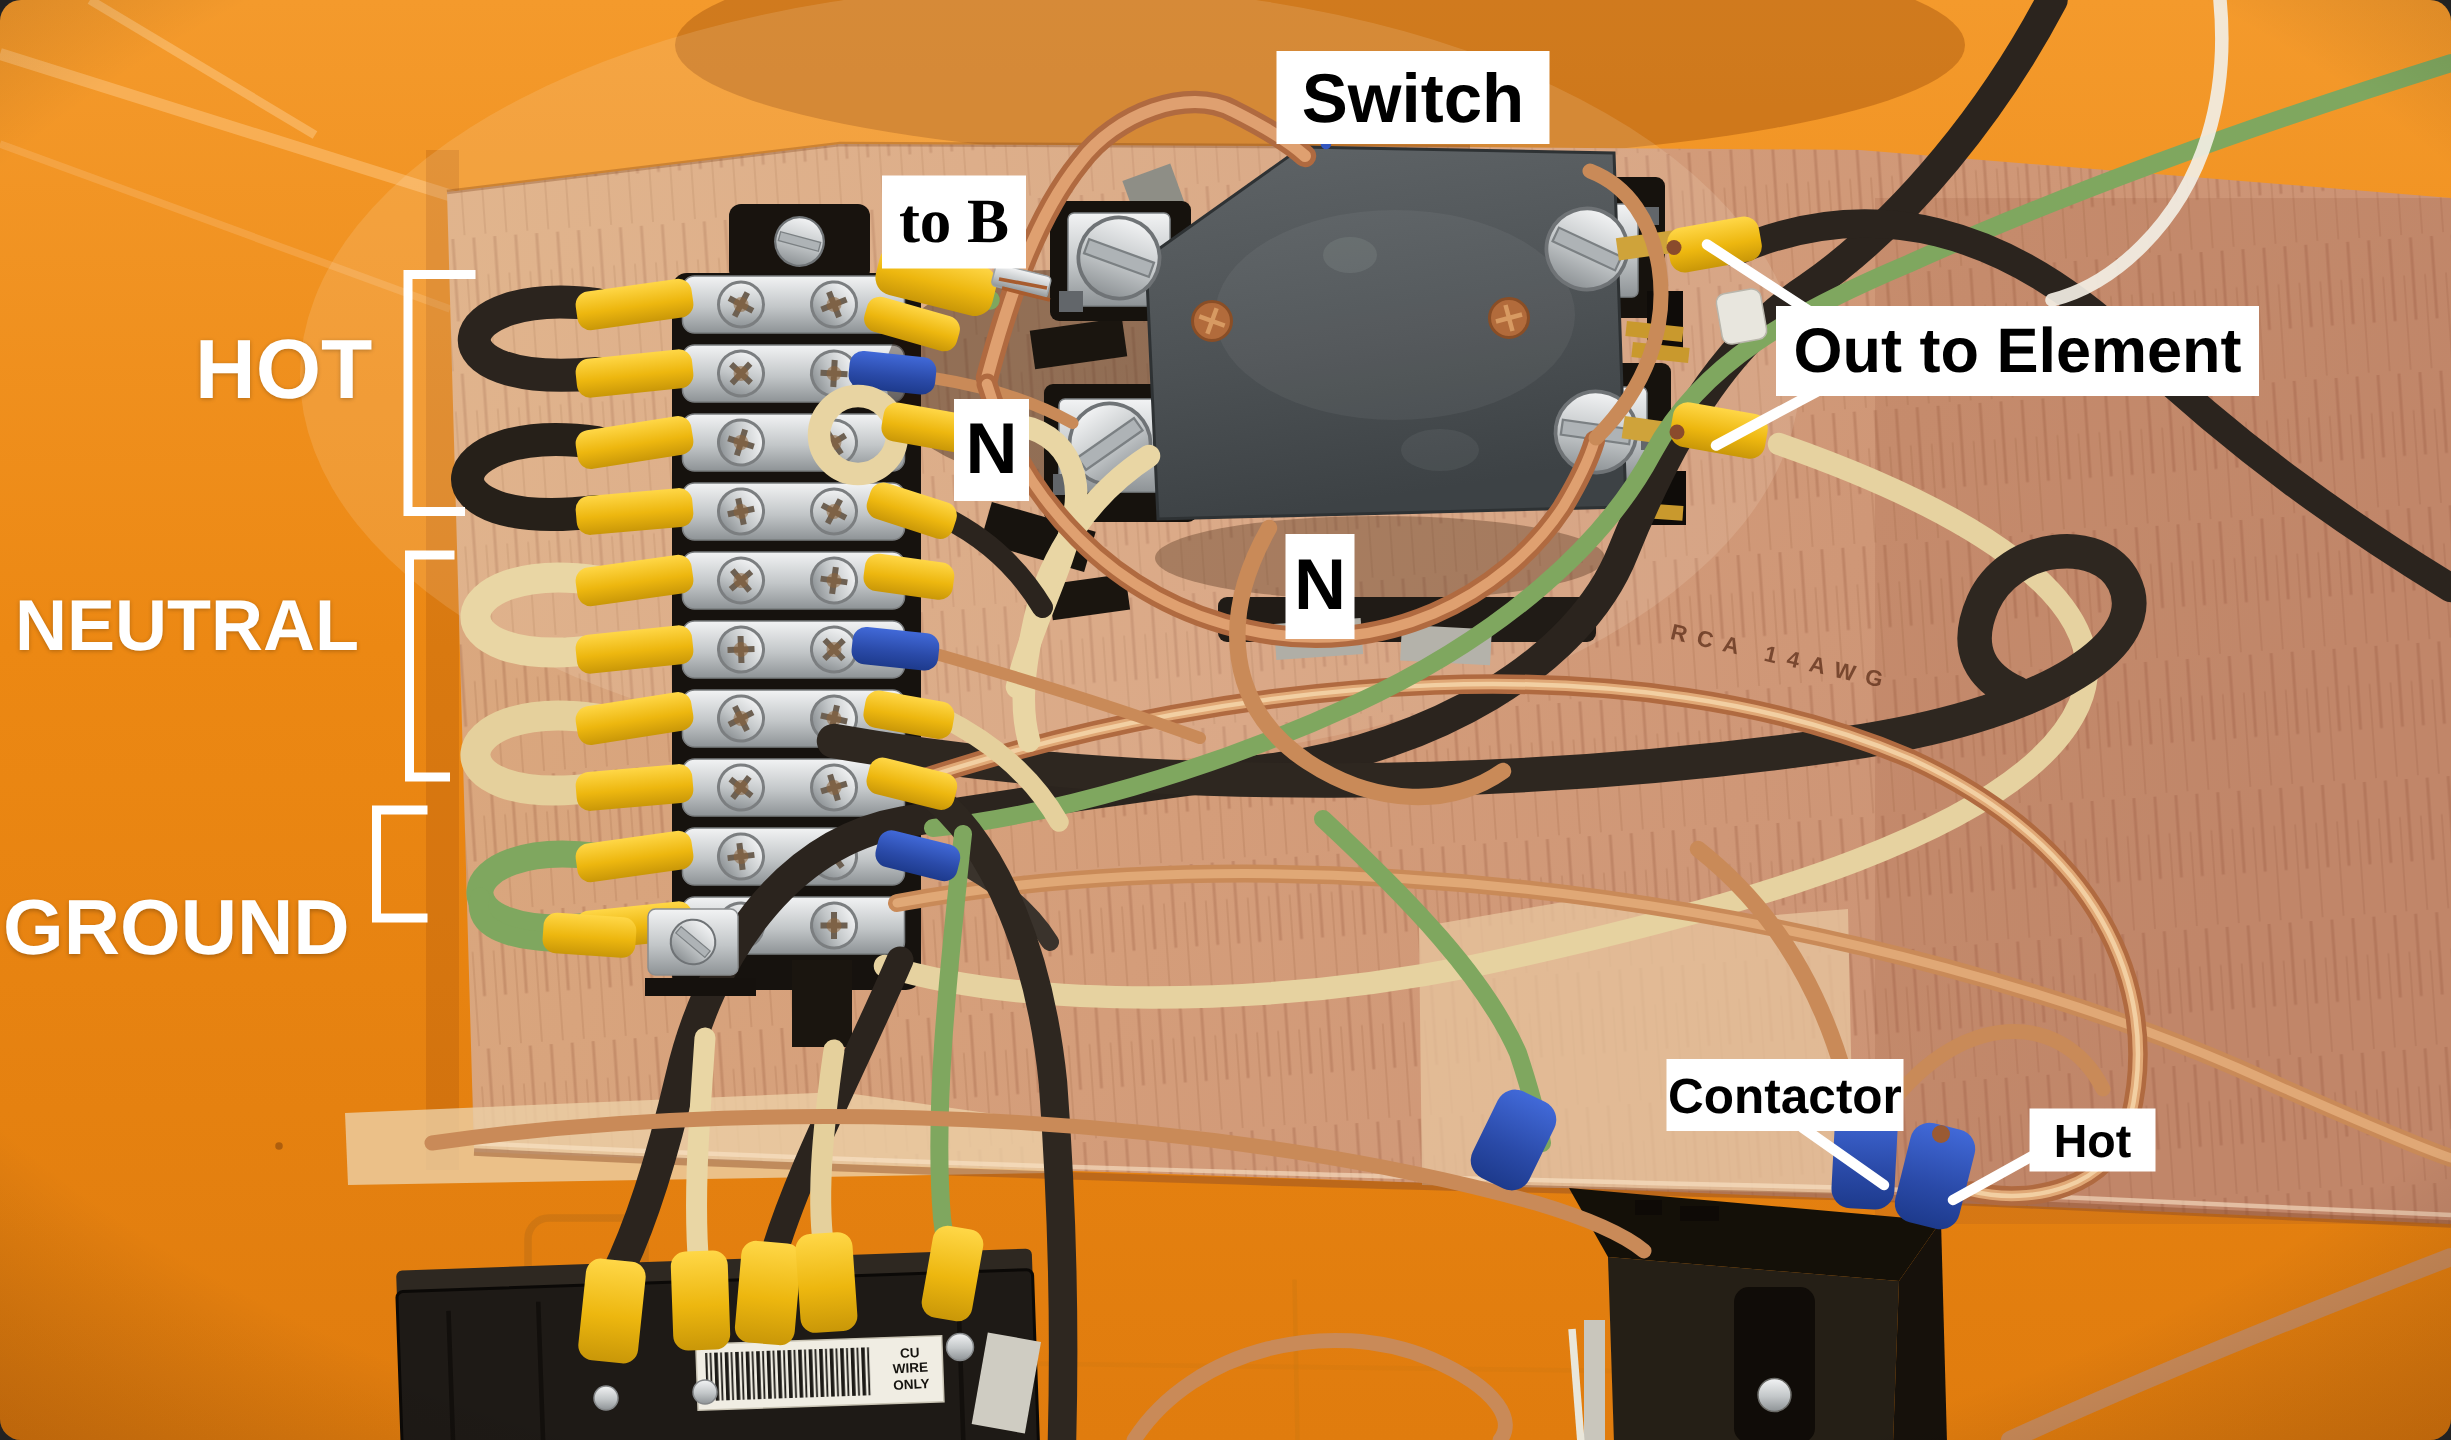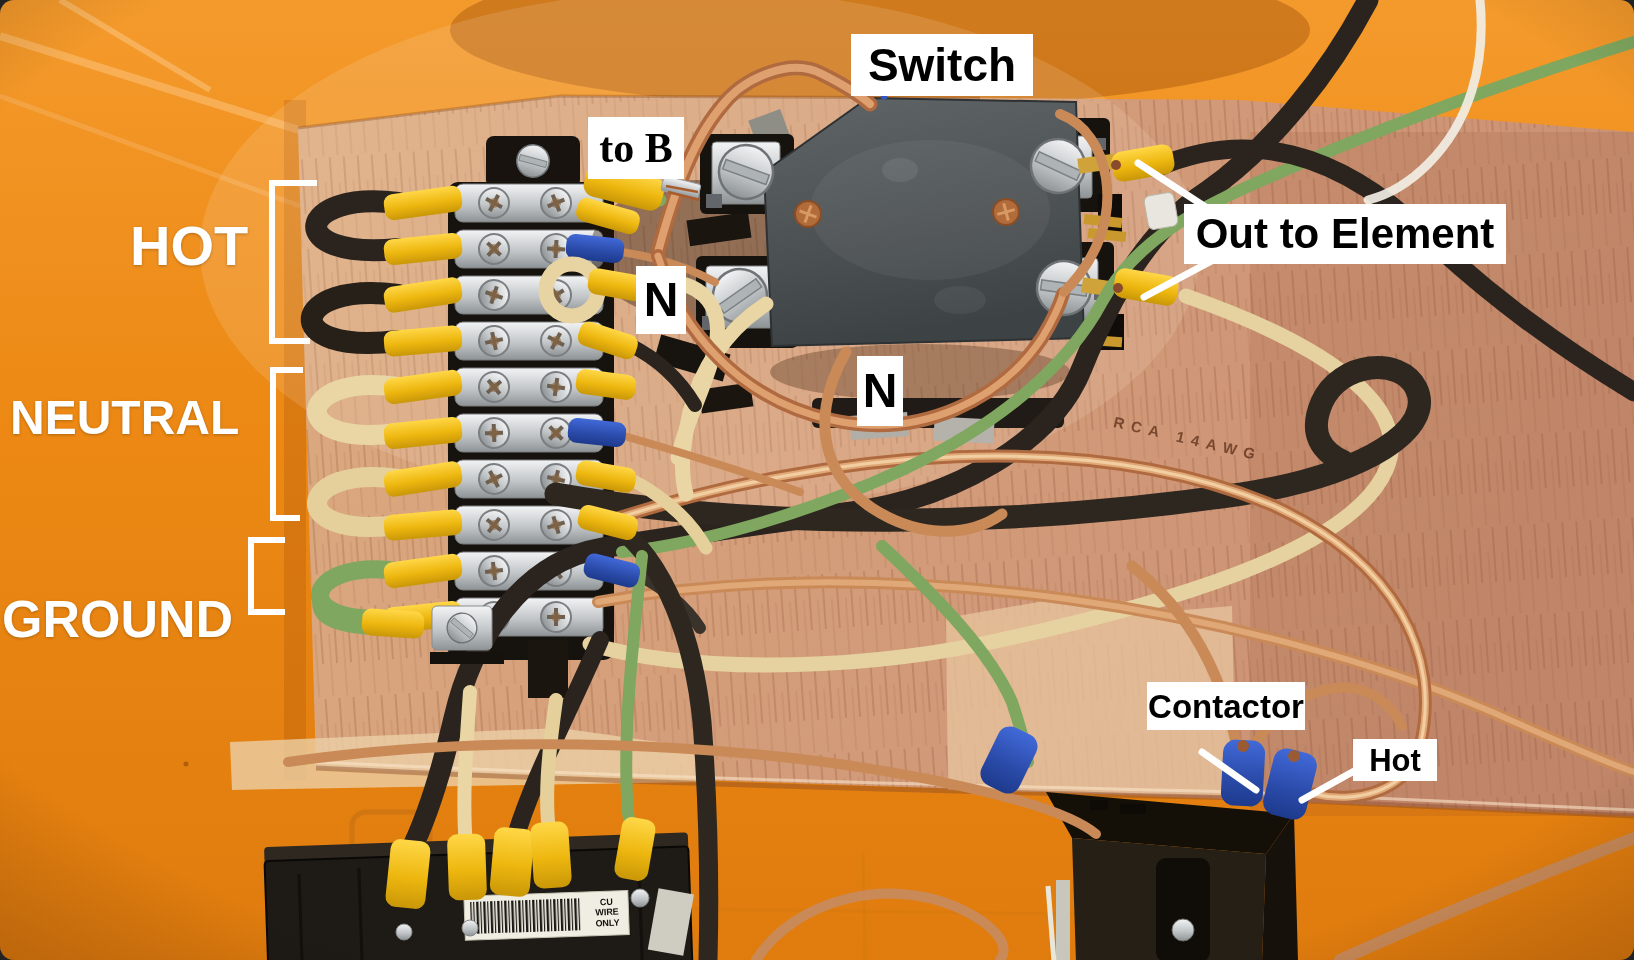--- a/index.html
+++ b/index.html
@@ -8,21 +8,21 @@
   .stage svg{position:absolute;left:0;top:0;}
   .lab{position:absolute;background:#fff;color:#000;font-weight:700;
        display:flex;align-items:center;justify-content:center;line-height:1;}
   .grp{position:absolute;color:#fff;background:transparent;font-weight:700;line-height:1;
        text-shadow:0 1px 3px rgba(0,0,0,.25);}
   #lab-switch{left:851px;top:34px;width:182px;height:62px;font-size:46px;}
   #lab-tob{left:588px;top:117px;width:96px;height:62px;font-size:42px;font-family:Liberation Serif, serif;}
   #lab-n1{left:636px;top:266px;width:50px;height:68px;font-size:48px;}
   #lab-n2{left:857px;top:356px;width:46px;height:70px;font-size:48px;}
   #lab-out{left:1184px;top:204px;width:322px;height:60px;font-size:42px;}
-  #lab-contactor{left:1111px;top:682px;width:158px;height:48px;font-size:33px;margin-left:36px;}
+  #lab-contactor{left:1111px;top:706px;width:158px;height:48px;font-size:33px;}
   #lab-hotwire{left:1353px;top:739px;width:84px;height:42px;font-size:31px;}
   #lab-hot{left:130px;top:218px;font-size:56px;}
   #lab-neutral{left:10px;top:394px;font-size:48px;}
   #lab-ground{left:2px;top:552px;font-size:52px;margin-top:41px;}
   #wire-print{position:absolute;left:1112px;top:430px;font-size:15px;font-weight:700;
        letter-spacing:7px;color:rgba(92,46,24,.75);transform:rotate(13deg);}
   #cu-mark{position:absolute;left:584px;top:897px;width:46px;font-size:9px;font-weight:700;
        color:#15130f;transform:rotate(-3deg);white-space:pre-line;text-align:center;line-height:1.15;}
 </style>
 </head>

